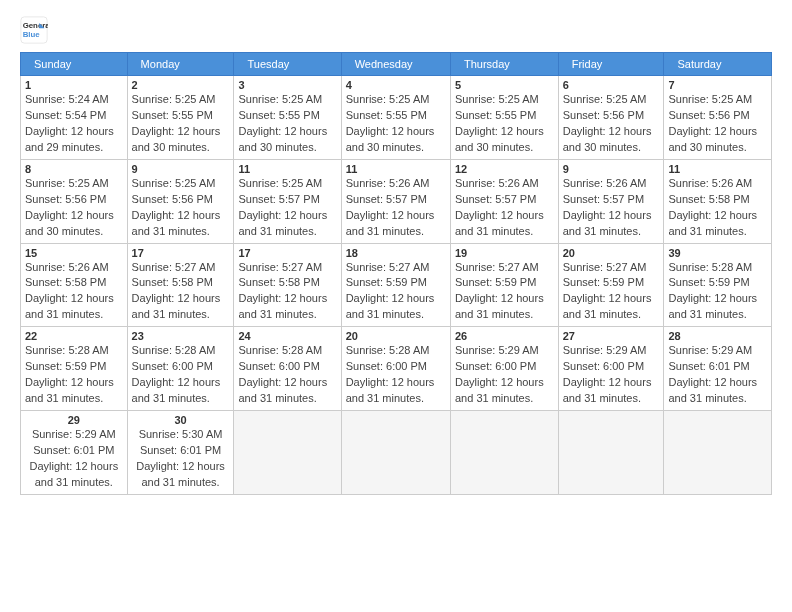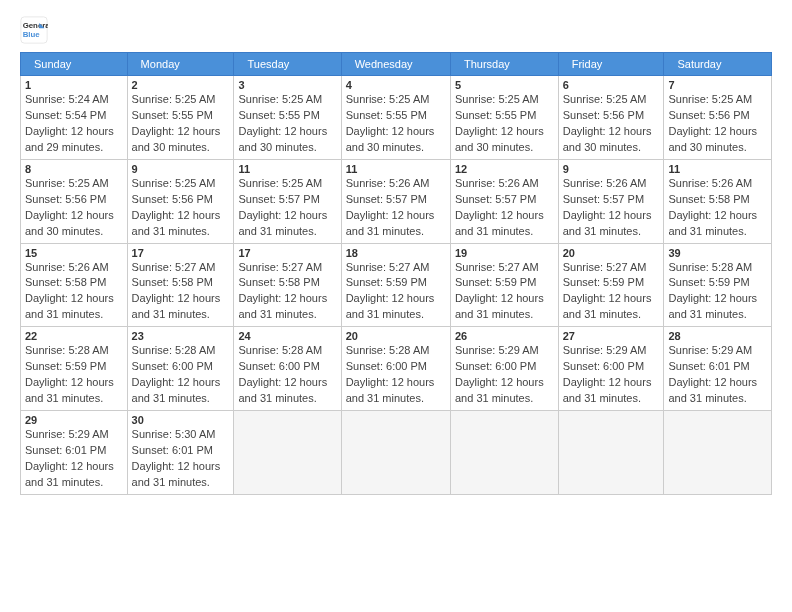--- a/index.html
+++ b/index.html
@@ -61,20 +61,21 @@
     .calendar tbody td {
       border: 1px solid #ccc;
       vertical-align: top;
       padding: 3px 4px;
       width: 113px;
       height: 82px;
       background: #fff;
     }
     .calendar tbody tr:last-child td {
       height: 70px;
+      text-align: center;
     }
     .day-num {
       font-size: 11px;
       font-weight: bold;
       color: #333;
       display: block;
       margin-bottom: 1px;
     }
     .day-info {
       color: #444;

